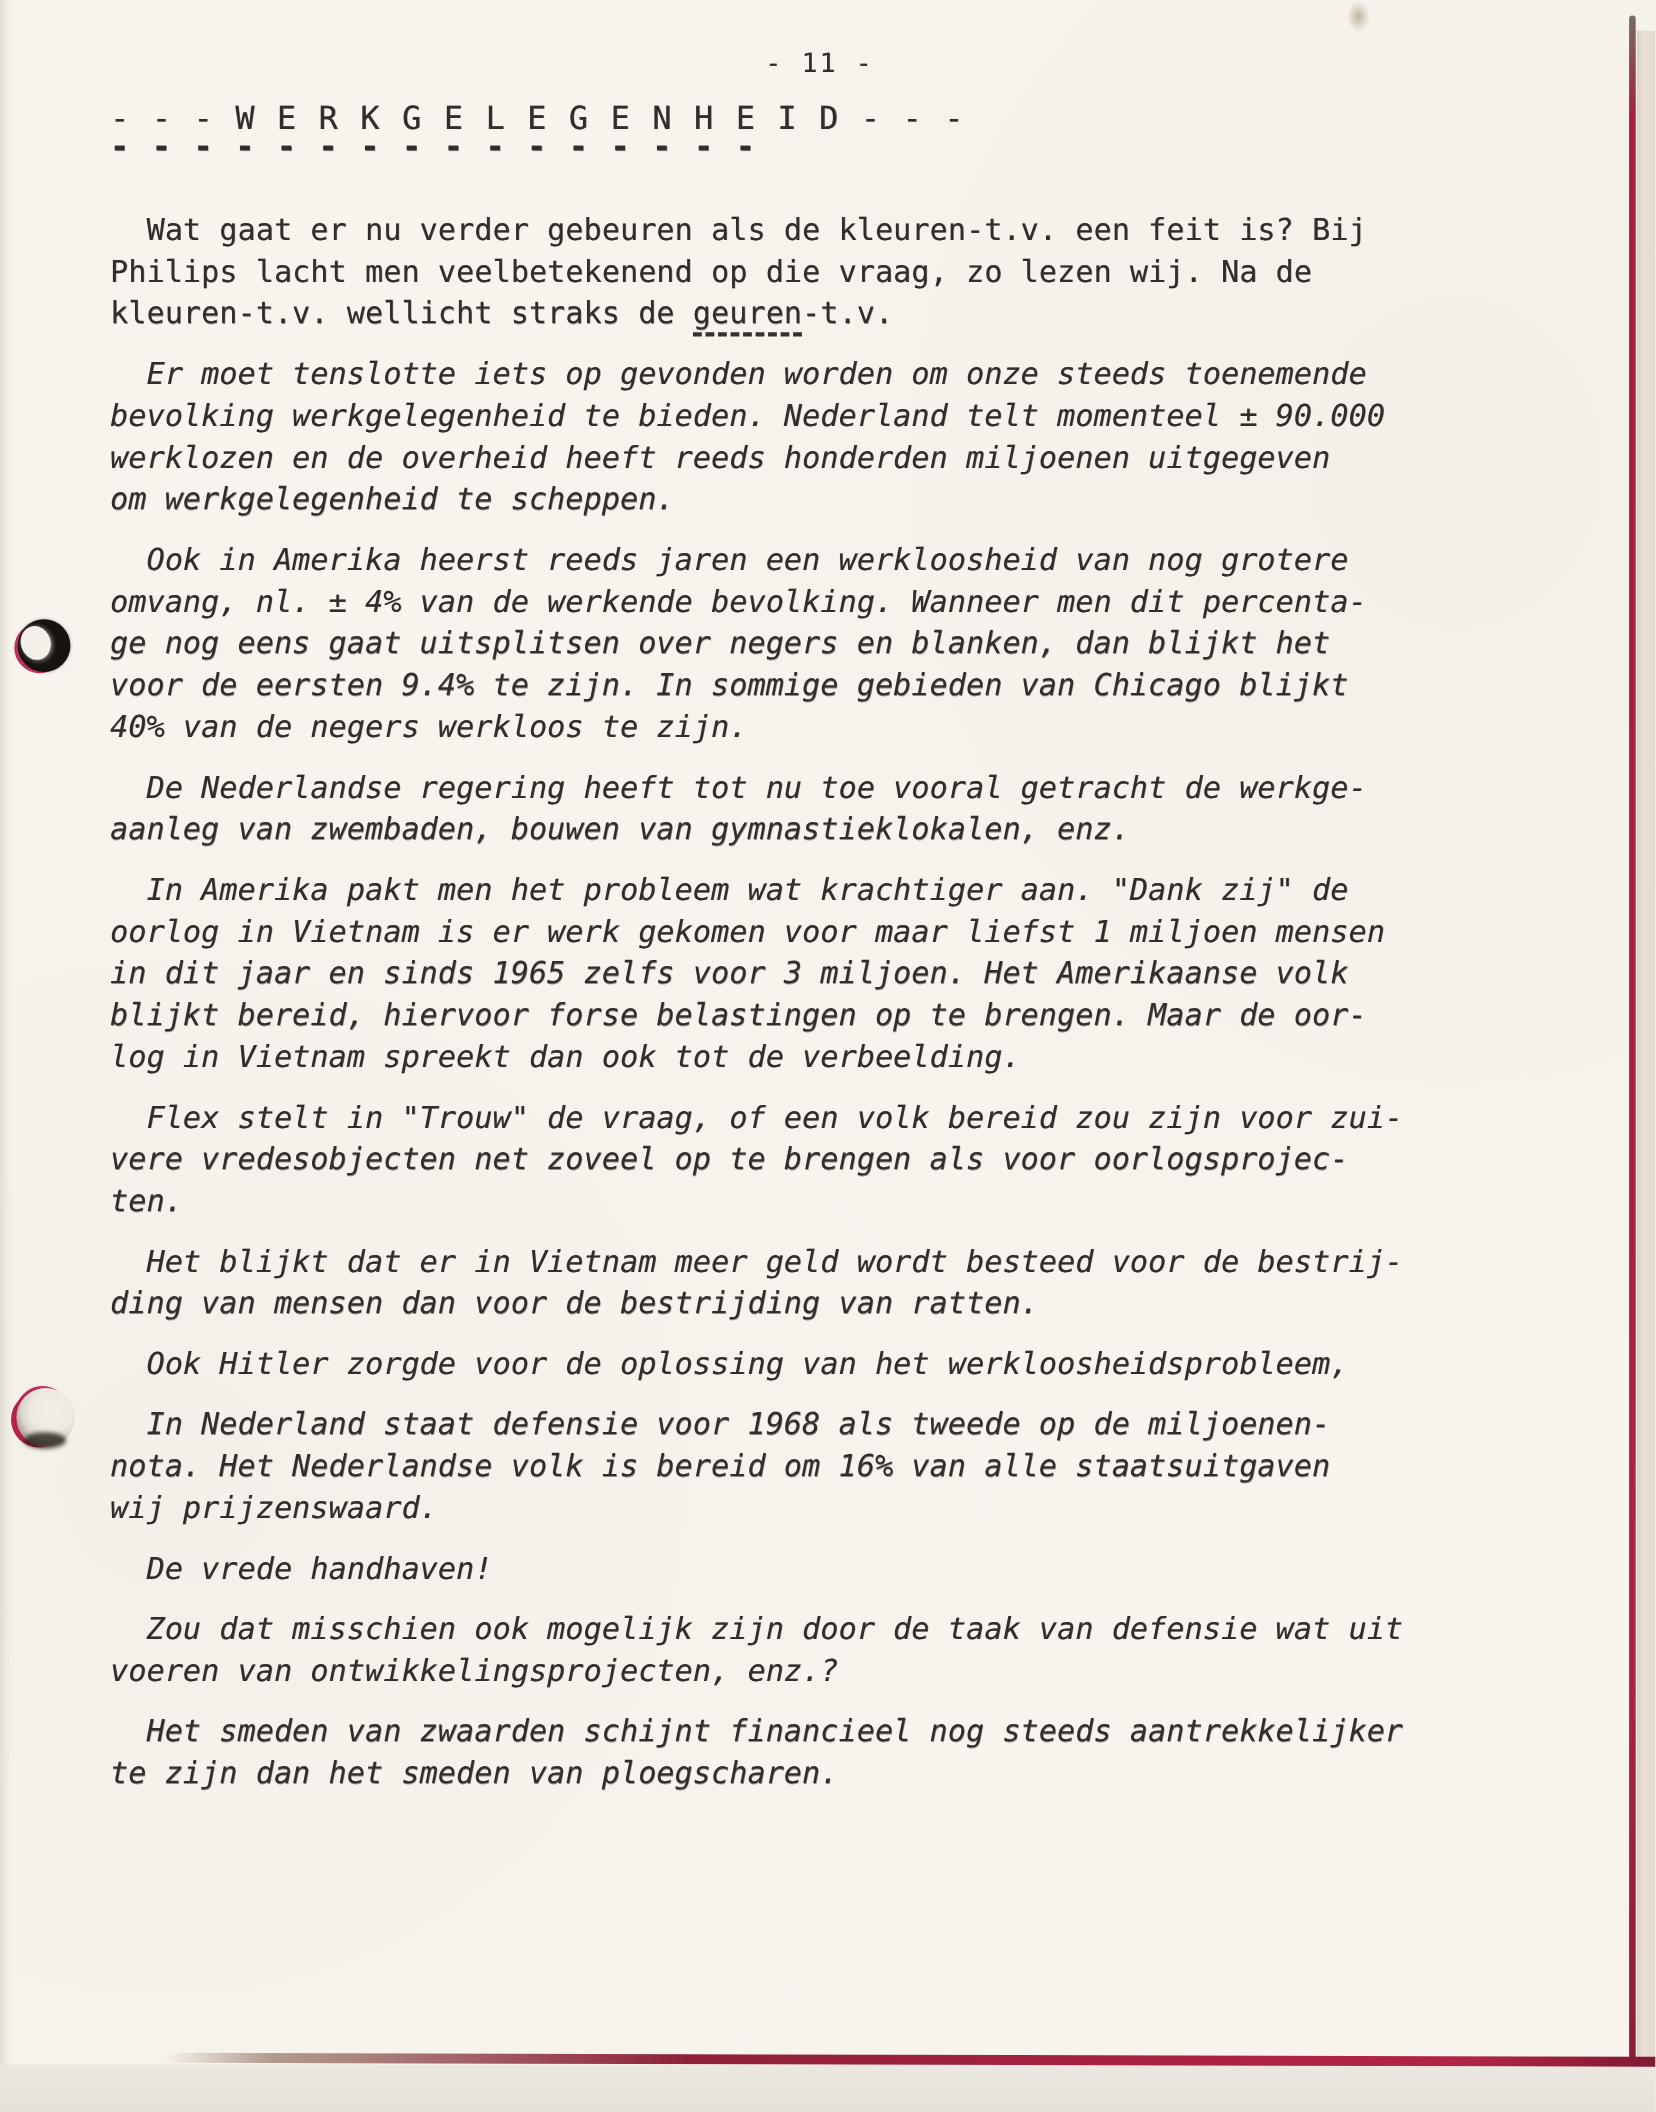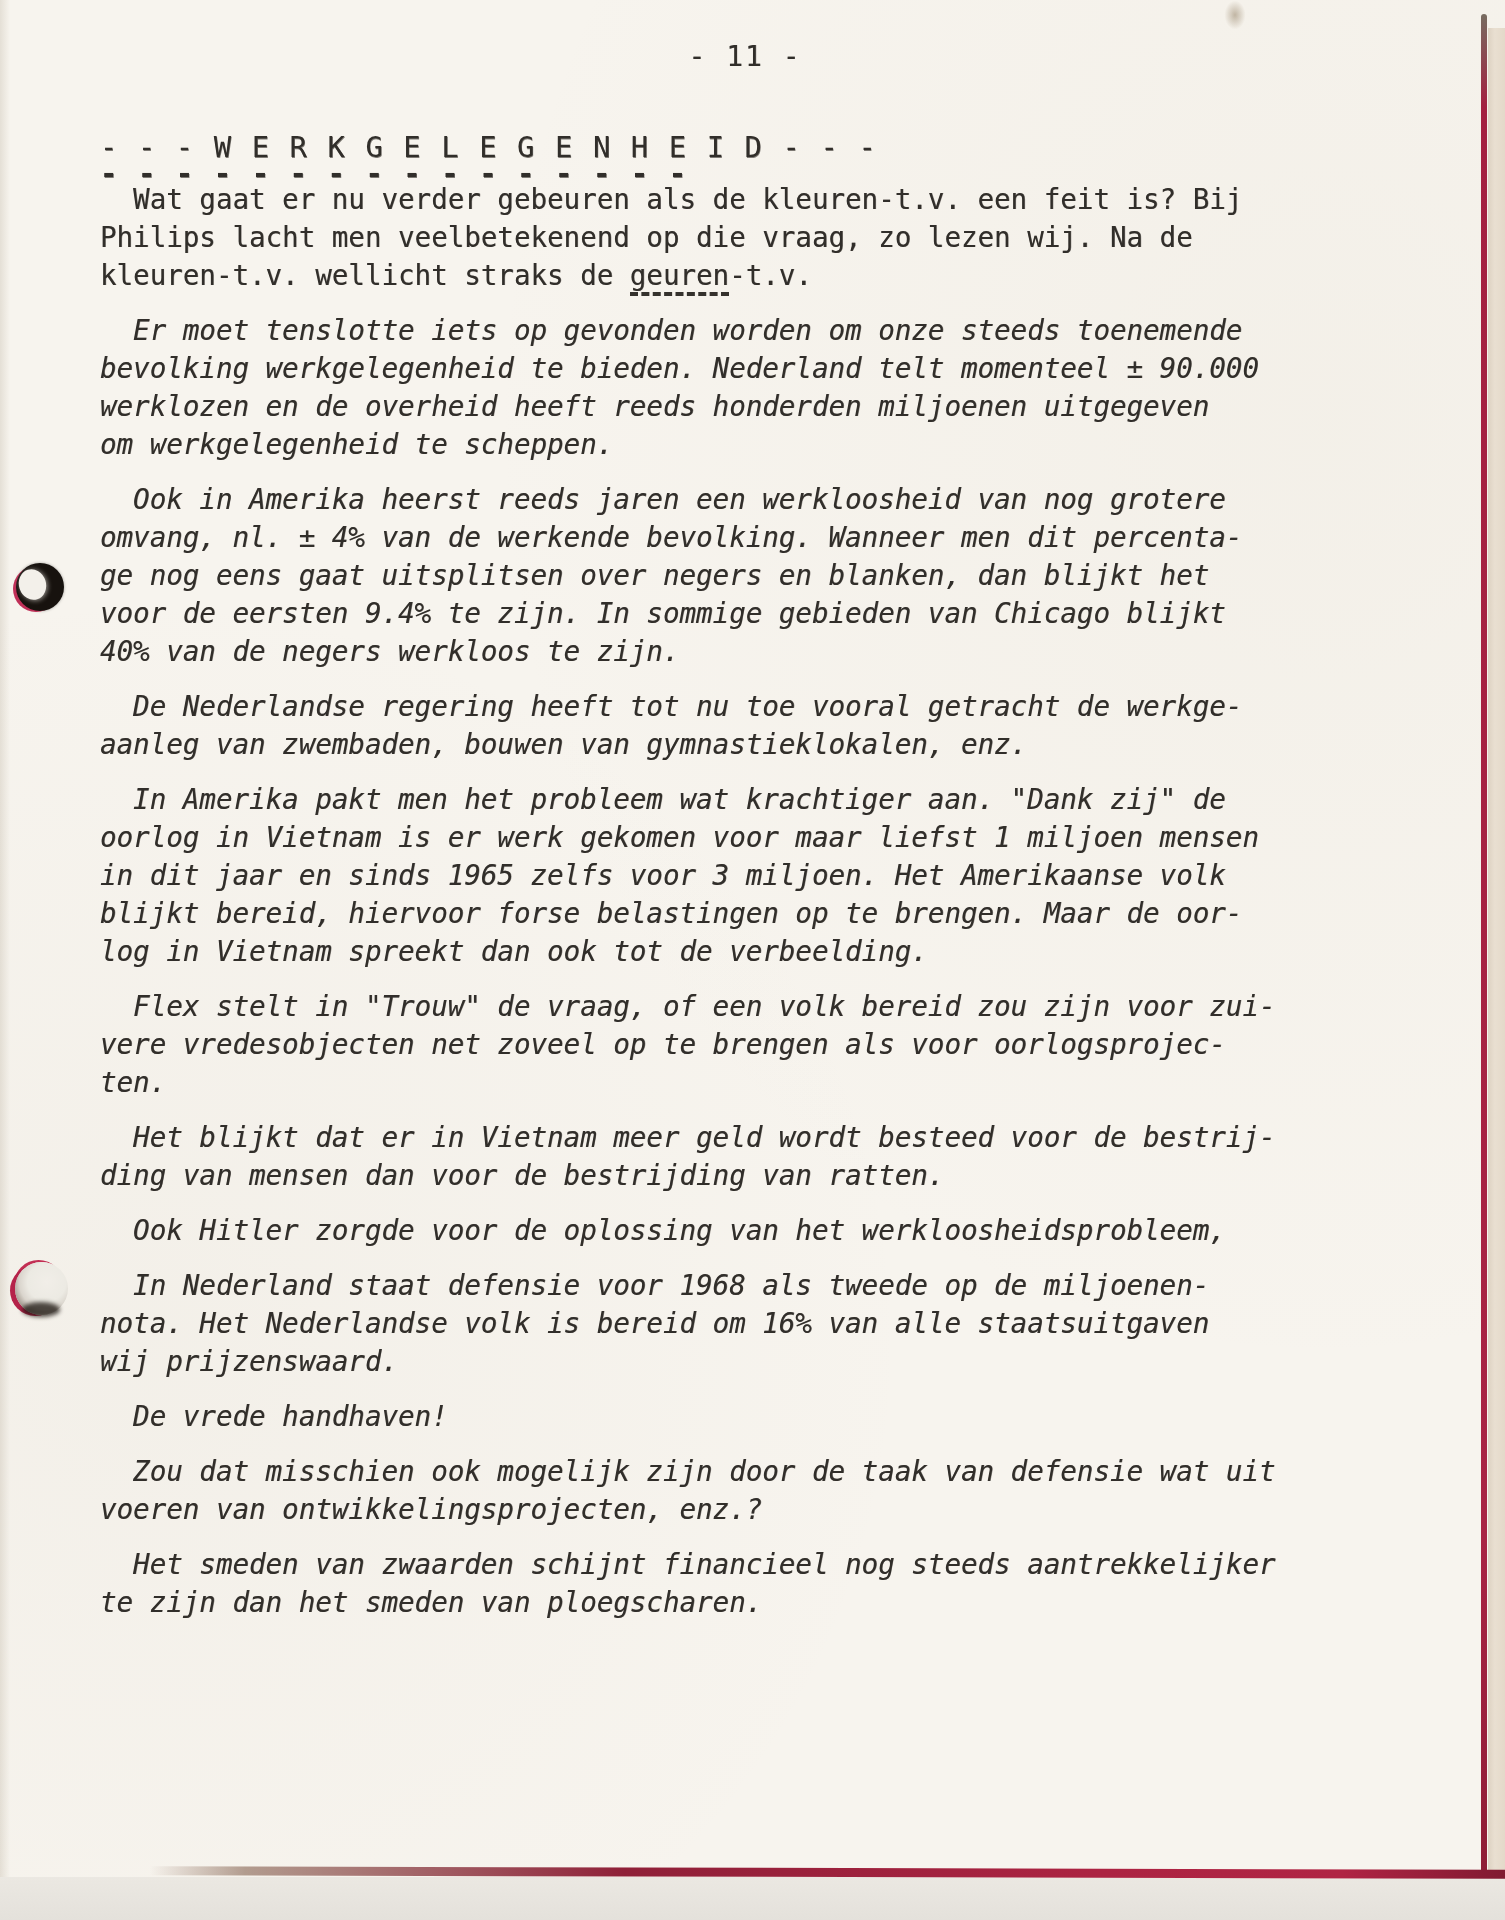--- a/index.html
+++ b/index.html
@@ -11,35 +11,35 @@
       #f7f4ee;
     font-family:"DejaVu Sans Mono", monospace;
     color:#312e2a;
   }
   .left-edge {
     position:absolute; left:0; top:0; width:10px; height:1920px;
     background:linear-gradient(90deg, rgba(185,175,158,0.30), rgba(185,175,158,0.0));
   }
   .doc { position:absolute; left:100px; top:40px; width:1290px; }
   .page-number {
-    text-align:center; font-size:28px; line-height:34px; letter-spacing:2px;
-    margin:0 0 56px 0; white-space:pre;
+    text-align:center; font-size:24px; line-height:34px; letter-spacing:2px;
+    margin:0 0 16px 0; white-space:pre;
     text-shadow:0.4px 0.4px 0.4px rgba(45,40,35,0.55);
   }
   .title-block { margin:0 0 0 0; }
   .title-line {
     font-size:29px; line-height:34px; letter-spacing:1.5px; white-space:pre;
     text-shadow:0.5px 0.5px 0.5px rgba(45,40,35,0.6);
   }
   .title-underline {
     font-size:29px; font-weight:bold; line-height:14px; letter-spacing:1.5px;
     white-space:pre; margin-top:2px;
     text-shadow:0.5px 0.5px 0.5px rgba(45,40,35,0.6);
   }
-  .body-text { }
+  .body-text { margin-top:50px; }
   .para { margin:0; }
   .para + .para { margin-top:17px;font-style:italic; }
   .line {
     white-space:pre; font-size:27.5px; line-height:38px;
     text-shadow:0.45px 0.45px 0.45px rgba(45,40,35,0.5);
   }
   .u-dash { border-bottom:4px dashed #35322d; padding-bottom:1px; }
   
   .right-strip {
     position:absolute; right:0; top:28px; width:17px; height:1892px;

